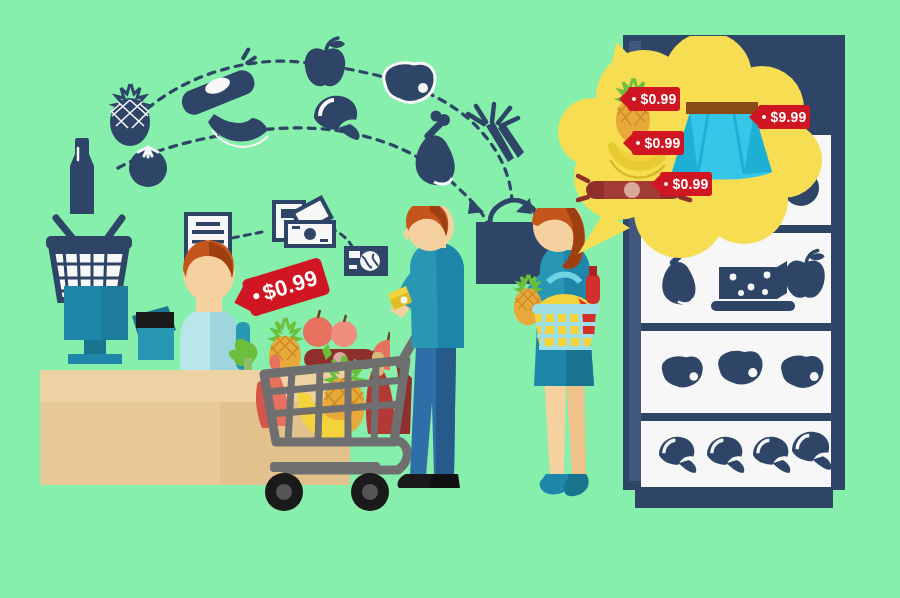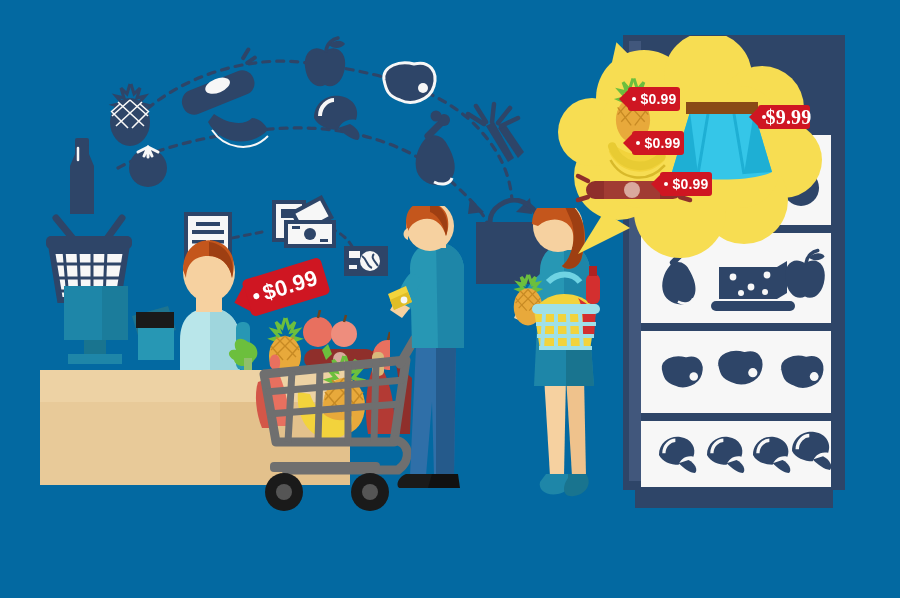--- a/index.html
+++ b/index.html
@@ -1,17 +1,17 @@
 <!DOCTYPE html>
 <html><head>
 <meta charset="utf-8">
 <style>
   html,body{margin:0;padding:0;background:#ffffff;}
   body{font-family:"Liberation Sans",sans-serif;}
-  #scene{position:relative;width:900px;height:598px;background:#0369a1;overflow:hidden;}
+  #scene{position:relative;width:900px;height:598px;background:#86efac;overflow:hidden;}
   .abs{position:absolute;}
   .tag{position:absolute;display:flex;align-items:center;justify-content:center;
        background:#cf1622;color:#ffffff;font-weight:bold;font-family:"Liberation Sans",sans-serif;
        letter-spacing:.2px;}
   .tag .notch{position:absolute;left:-9px;top:50%;transform:translateY(-50%);
        width:0;height:0;border-top:10px solid transparent;border-bottom:10px solid transparent;
        border-right:10px solid #cf1622;}
   .tag .hole{position:absolute;left:4px;top:50%;transform:translateY(-50%);
        width:4px;height:4px;border-radius:50%;background:#ffffff;}
   .tag span{padding-left:9px;}
@@ -465,21 +465,21 @@
       <i class="hole"></i>
     <span>$0.99</span>
   </div>
 
   <div class="tag" style="left:660px;top:172px;width:52px;height:24px;border-radius:3px;font-size:14px;">
     <i class="notch"></i>
       <i class="hole"></i>
     <span>$0.99</span>
   </div>
 
-  <div class="tag" style="left:758px;top:105px;width:52px;height:24px;border-radius:3px;font-size:20px;font-family:Liberation Serif, serif;">
+  <div class="tag" style="left:758px;top:105px;width:52px;height:24px;border-radius:3px;font-size:14px;">
     <i class="notch"></i>
       <i class="hole"></i>
     <span>$9.99</span>
   </div>
 
   <div class="tag" style="left:245px;top:268px;width:82px;height:38px;border-radius:5px;font-size:22px;
               transform:rotate(-17deg);">
     <i class="notch" style="left:-13px;border-top-width:14px;border-bottom-width:14px;border-right-width:14px;"></i>
     <i class="hole" style="left:7px;width:6px;height:6px;"></i>
     <span>$0.99</span>

